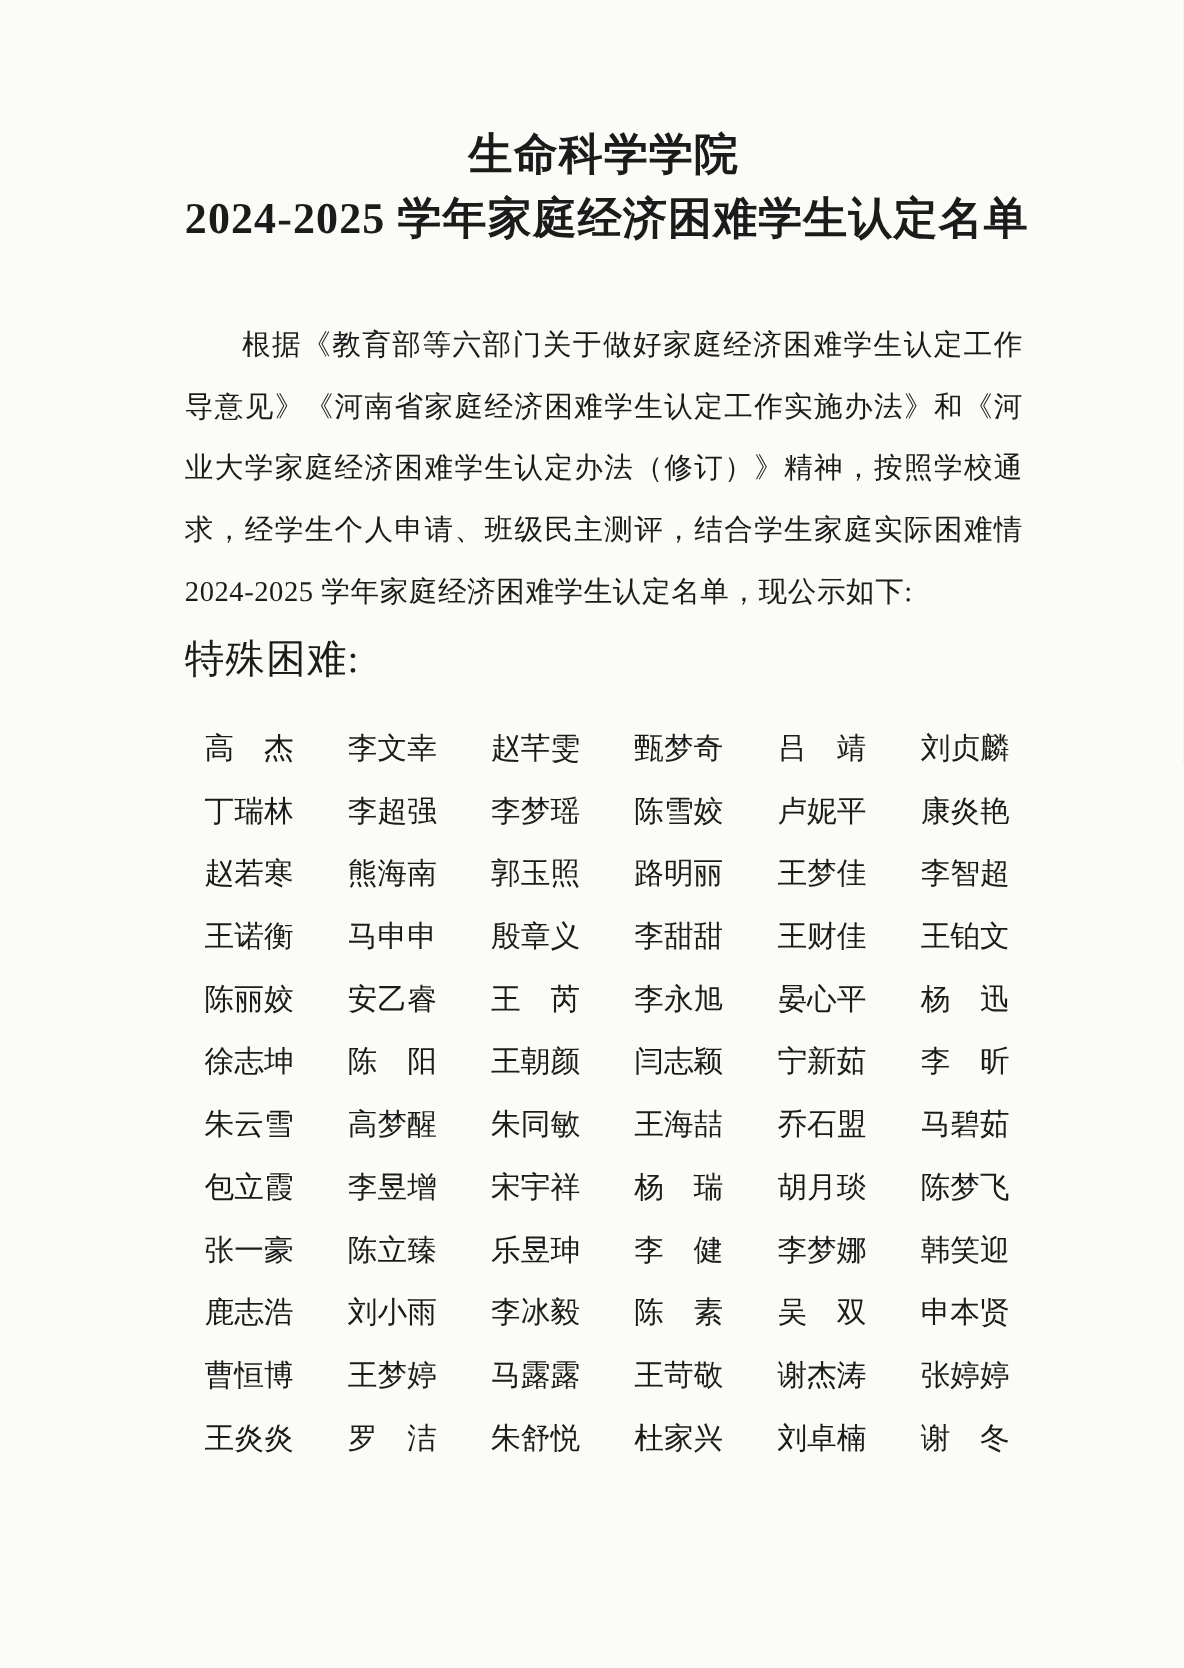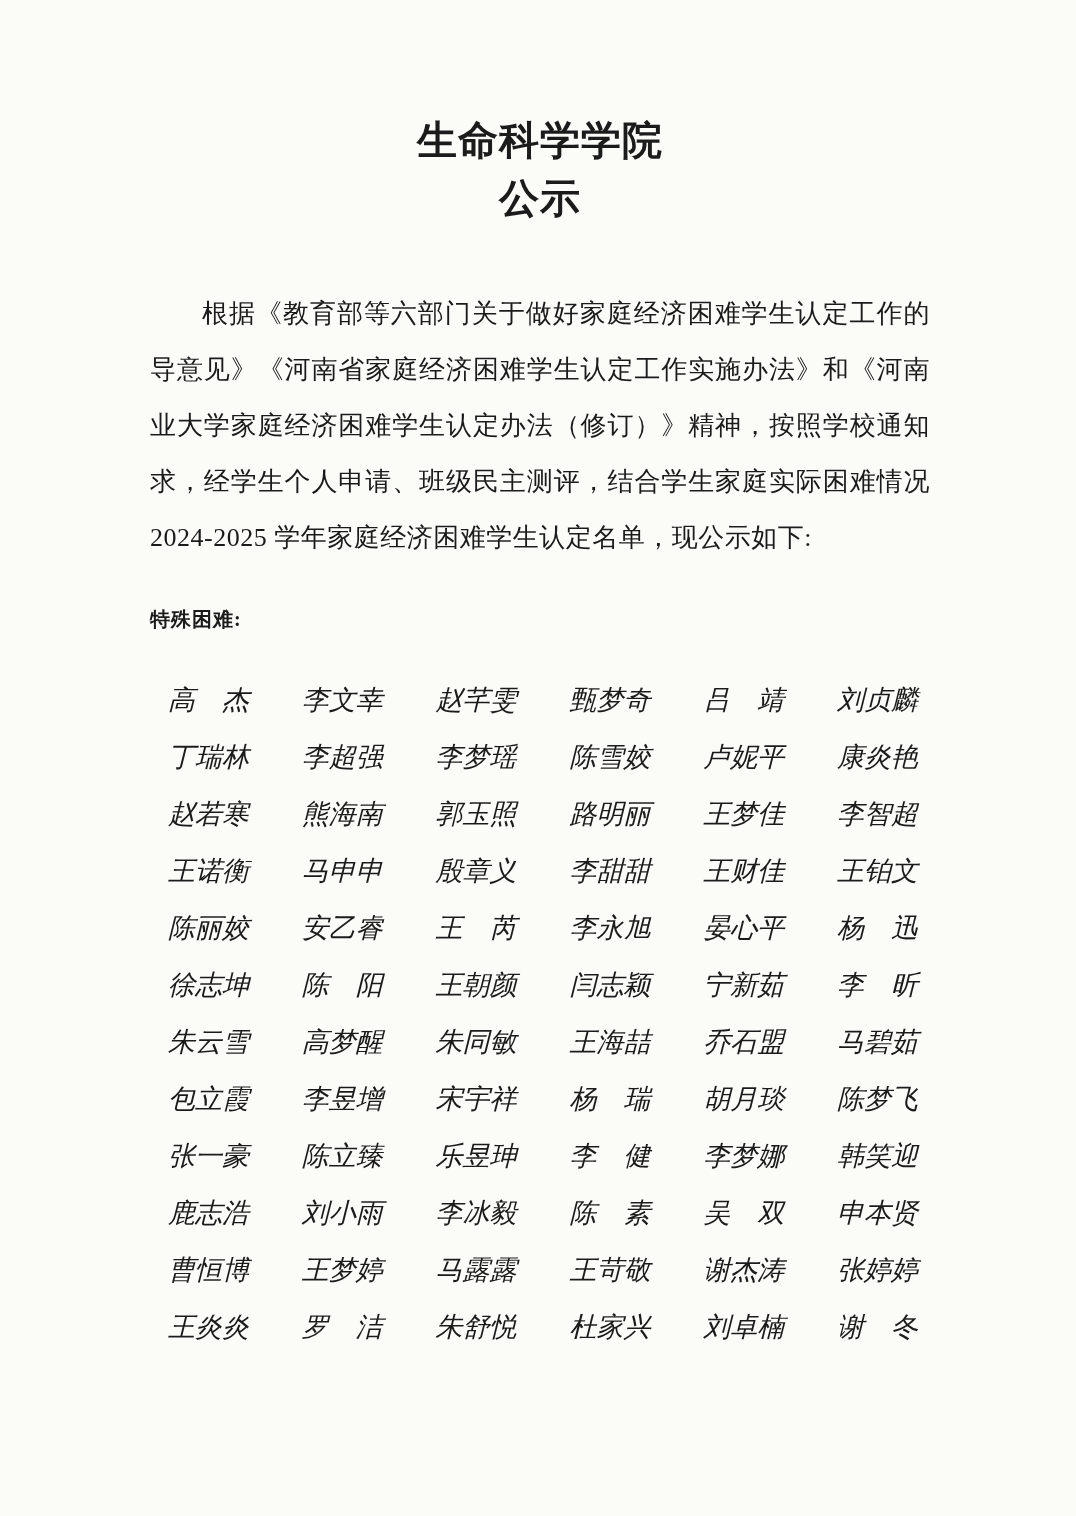--- a/index.html
+++ b/index.html
@@ -6,20 +6,21 @@
   html, body { background: #e8e8e6; }
   .page {
     position: relative;
     width: 1076px;
     height: 1516px;
     margin: 0 auto;
     background: #fbfbf8;
     color: #1b1b1b;
     font-family: "Liberation Serif", "DejaVu Serif", serif;
     overflow: hidden;
+    padding-left: 18px;
   }
   .content {
     padding: 112px 146px 0 150px;
   }
   .title-block { text-align: center; }
   .title-line {
     font-size: 40px;
     font-weight: 700;
     line-height: 58px;
     letter-spacing: 1px;
@@ -34,50 +35,49 @@
     text-align-last: justify;
     overflow: hidden;
     letter-spacing: 0.5px;
   }
   .intro-line.first { text-indent: 2em; }
   .intro-line.last {
     text-align: center;
     text-align-last: left;
   }
   .section-heading {
-    margin-top: 38px;
-    font-size: 20px;
-    font-weight: 700;
+    margin-top: 18px;
+    font-size: 36px;
+    font-weight: 400;
     line-height: 30px;
     letter-spacing: 1px;
   }
   .names-grid {
     margin: 38px 5px 0 18px;
     display: grid;
     grid-template-columns: repeat(6, 88px);
     justify-content: space-between;
-    font-style: italic;
   }
   .name-cell {
     font-size: 27px;
     height: 57px;
     line-height: 57px;
     white-space: nowrap;
     text-align: left;
   }
 </style>
 </head>
 <body>
 
 <div class="page">
   <div class="content">
 
     <div class="title-block">
       <div class="title-line">生命科学学院</div>
-      <div class="title-line">公示</div>
+      <div class="title-line">2024-2025 学年家庭经济困难学生认定名单</div>
     </div>
 
     <div class="intro">
         <div class="intro-line first">根据《教育部等六部门关于做好家庭经济困难学生认定工作的指</div>
         <div class="intro-line">导意见》《河南省家庭经济困难学生认定工作实施办法》和《河南农</div>
         <div class="intro-line">业大学家庭经济困难学生认定办法（修订）》精神，按照学校通知要</div>
         <div class="intro-line">求，经学生个人申请、班级民主测评，结合学生家庭实际困难情况并</div>
         <div class="intro-line last">2024-2025 学年家庭经济困难学生认定名单，现公示如下:</div>
       </div>
 

